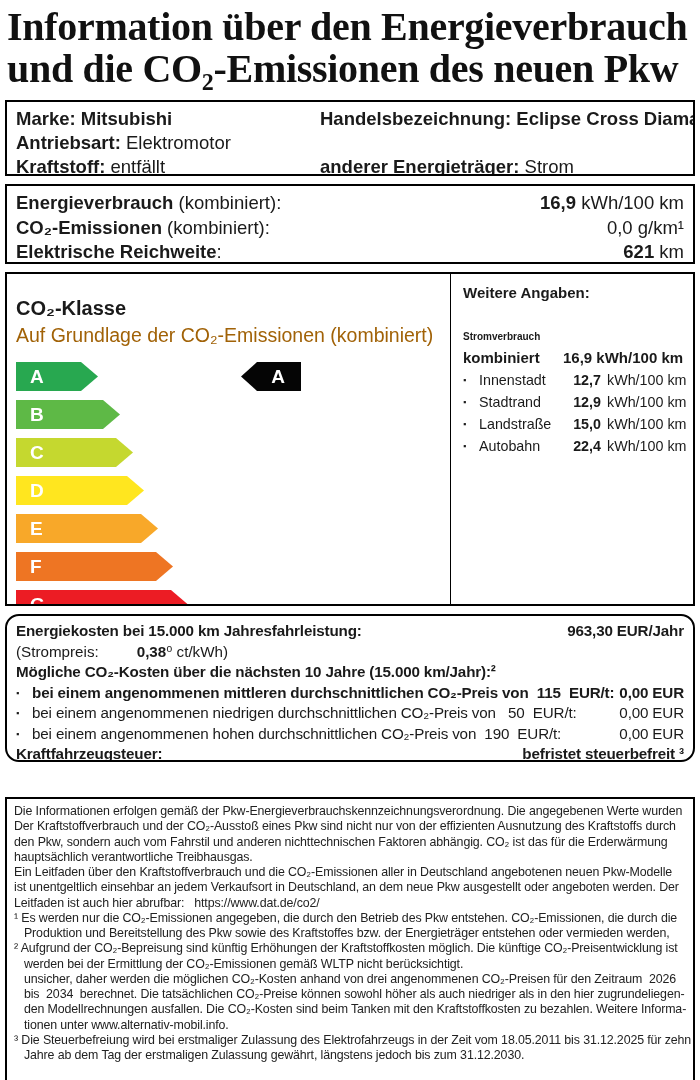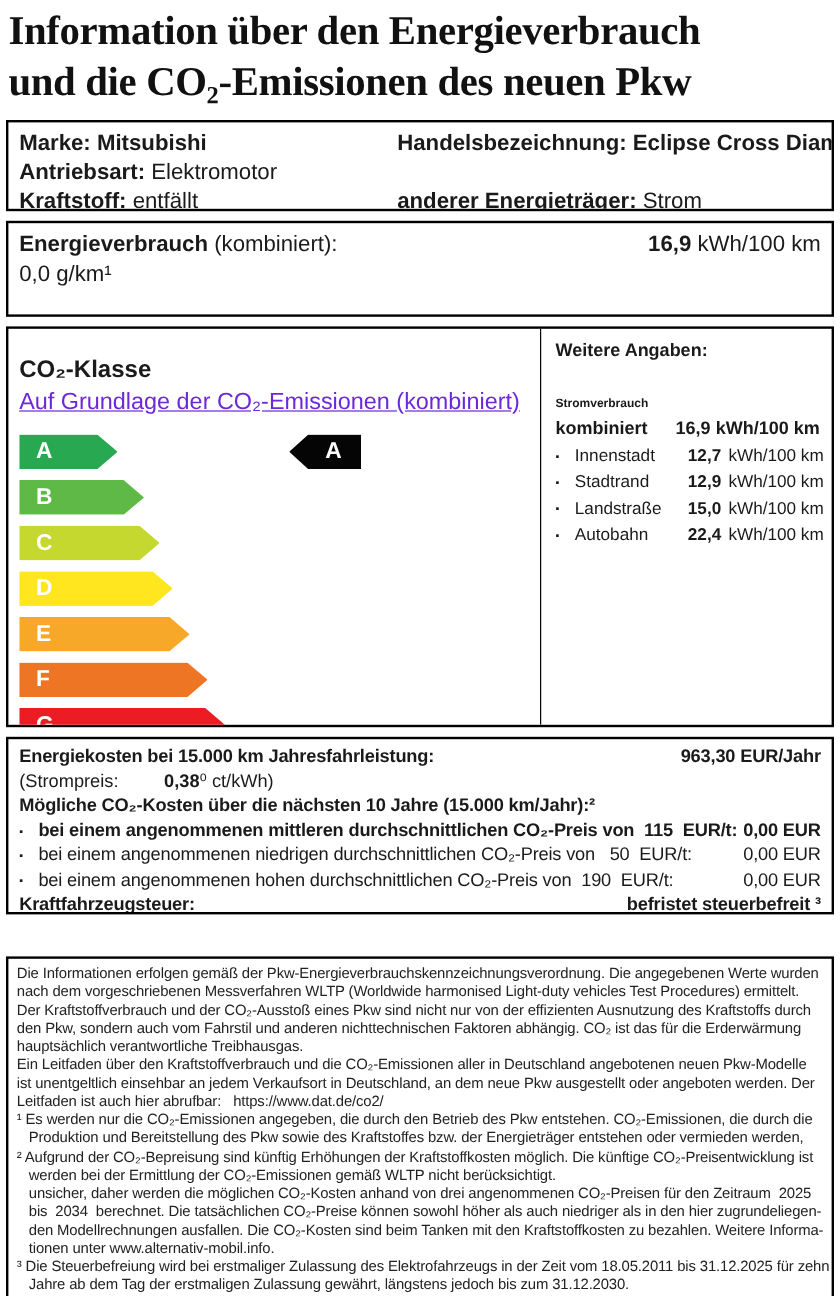--- a/index.html
+++ b/index.html
@@ -14,41 +14,41 @@
   .box{
     border:2px solid #000;
     margin-bottom:8px;
     overflow:hidden;
     box-sizing:border-box;
   }
 
   
   .title{
     font-family:"Liberation Serif","DejaVu Serif",serif;
-    font-weight:bold;font-size:34px;line-height:42px;
+    font-weight:bold;font-size:40px;line-height:42px;
     color:#111;letter-spacing:-0.3px;
     margin:2px 0 10px 2px;
   }
 
   
   .vehicle-box{padding:5px 9px;height:76px;}
-  .vgrid{display:grid;grid-template-columns:300px 1fr;column-gap:15px;}
+  .vgrid{display:grid;grid-template-columns:300px 1fr;column-gap:4px;}
   .vrow{font-size:18.5px;line-height:24px;white-space:nowrap;}
 
   
   .cons-box{padding:5px 9px;height:80px;}
   .erow{display:flex;justify-content:space-between;font-size:18.5px;line-height:24.5px;}
   .ev{white-space:nowrap;}
 
   
   .co2-box{display:flex;height:334px;}
   .co2-left{flex:1 1 auto;padding:20px 0 0 9px;position:relative;}
   .co2-right{width:222px;flex:0 0 auto;border-left:1.5px solid #000;padding:9px 8px 0 12px;}
   .co2-h{font-size:20px;line-height:28px;}
-  .co2-sub{font-size:19.5px;line-height:27px;color:#6d28d9;text-decoration:underline;}
+  .co2-sub{font-size:19.5px;line-height:27px;color:#a16207;}
   .arrows{margin-top:13px;position:relative;}
   .arrow{
     height:29px;margin-bottom:9px;position:relative;
     clip-path:polygon(0 0, calc(100% - 17px) 0, 100% 50%, calc(100% - 17px) 100%, 0 100%);
     color:#fff;font-size:19px;font-weight:bold;line-height:29px;
     padding-left:14px;box-sizing:border-box;
   }
   .arrow:nth-of-type(1){width:82px;}
   .arrow:nth-of-type(2){width:104px;}
   .arrow:nth-of-type(3){width:117px;}
@@ -67,21 +67,21 @@
   .wa-h{font-size:15px;line-height:20px;}
   .wa-strom{font-size:10px;line-height:20px;margin-top:24px;}
   .wa-komb{display:flex;font-size:15px;line-height:22px;font-weight:bold;}
   .wa-komb .lbl{width:100px;}
   .wa-row{display:grid;grid-template-columns:16px 92px 34px 1fr;font-size:14.3px;line-height:22px;}
   .wa-row .bullet{font-size:9px;line-height:22px;}
   .wa-row .num{text-align:right;font-weight:bold;padding-right:4px;}
   .wa-row .unit{padding-left:2px;white-space:nowrap;}
 
   
-  .costs-box{padding:5px 9px 4px 9px;height:148px;font-size:15.2px;}
+  .costs-box{padding:5px 9px 4px 9px;height:148px;font-size:15.2px;border-radius:14px;}
   .crow{display:flex;justify-content:space-between;line-height:20.5px;letter-spacing:-0.15px;}
   .crow .txt{white-space:pre;}
   .cbullet{display:flex;line-height:20.5px;letter-spacing:-0.15px;}
   .cbullet .dot{width:16px;font-size:9px;flex:0 0 auto;}
   .cbullet .txt{flex:1 1 auto;white-space:pre;}
   .cbullet .val{flex:0 0 auto;white-space:nowrap;}
   .strompreis{line-height:20.5px;}
   .strompreis .gap{display:inline-block;width:38px;}
 
   
@@ -130,22 +130,33 @@
 <div class="box cons-box">
   <div class="erow">
     <div class="el">
       <span class="b">Energieverbrauch</span><span> (kombiniert):</span>
     </div>
     <div class="ev">
       <span class="b">16,9</span><span> kWh/100 km</span>
     </div>
   </div>
   <div class="erow">
+    <div class="el">
+      <span class="b">CO₂-Emissionen</span><span> (kombiniert):</span>
+    </div>
     <div class="ev">
       <span class="b"></span><span>0,0  g/km¹</span>
+    </div>
+  </div>
+  <div class="erow">
+    <div class="el">
+      <span class="b">Elektrische Reichweite</span><span>:</span>
+    </div>
+    <div class="ev">
+      <span class="b">621</span><span> km</span>
     </div>
   </div>
 </div>
 
 <div class="box co2-box">
   <div class="co2-left">
     <div class="co2-h b">CO₂-Klasse</div>
     <div class="co2-sub">Auf Grundlage der CO₂-Emissionen (kombiniert)</div>
     <div class="arrows">
       <div class="arrow" style="background: rgb(40, 168, 80);"><span>A</span></div>
@@ -219,32 +230,31 @@
     <span class="val">0,00 EUR</span>
   </div>
   <div class="crow">
     <span class="txt b">Kraftfahrzeugsteuer:</span>
     <span class="b">befristet steuerbefreit ³</span>
   </div>
 </div>
 
 <div class="box fine-box">
   <div class="fp">Die Informationen erfolgen gemäß der Pkw-Energieverbrauchskennzeichnungsverordnung. Die angegebenen Werte wurden</div>
-  <div class="fp">nach dem vorgeschriebenen Messverfahren WLTP (Worldwide harmonised Light-duty vehicles Test Procedures) ermittelt.</div>
   <div class="fp">Der Kraftstoffverbrauch und der CO₂-Ausstoß eines Pkw sind nicht nur von der effizienten Ausnutzung des Kraftstoffs durch</div>
   <div class="fp">den Pkw, sondern auch vom Fahrstil und anderen nichttechnischen Faktoren abhängig. CO₂ ist das für die Erderwärmung</div>
   <div class="fp">hauptsächlich verantwortliche Treibhausgas.</div>
   <div class="fp">Ein Leitfaden über den Kraftstoffverbrauch und die CO₂-Emissionen aller in Deutschland angebotenen neuen Pkw-Modelle</div>
   <div class="fp">ist unentgeltlich einsehbar an jedem Verkaufsort in Deutschland, an dem neue Pkw ausgestellt oder angeboten werden. Der</div>
   <div class="fp">Leitfaden ist auch hier abrufbar:   https://www.dat.de/co2/</div>
   <div class="fp">¹ Es werden nur die CO₂-Emissionen angegeben, die durch den Betrieb des Pkw entstehen. CO₂-Emissionen, die durch die</div>
   <div class="fp">   Produktion und Bereitstellung des Pkw sowie des Kraftstoffes bzw. der Energieträger entstehen oder vermieden werden,</div>
   <div class="fp">² Aufgrund der CO₂-Bepreisung sind künftig Erhöhungen der Kraftstoffkosten möglich. Die künftige CO₂-Preisentwicklung ist</div>
   <div class="fp">   werden bei der Ermittlung der CO₂-Emissionen gemäß WLTP nicht berücksichtigt.</div>
-  <div class="fp">   unsicher, daher werden die möglichen CO₂-Kosten anhand von drei angenommenen CO₂-Preisen für den Zeitraum  2025</div>
+  <div class="fp">   unsicher, daher werden die möglichen CO₂-Kosten anhand von drei angenommenen CO₂-Preisen für den Zeitraum  2026</div>
   <div class="fp">   bis  2034  berechnet. Die tatsächlichen CO₂-Preise können sowohl höher als auch niedriger als in den hier zugrundeliegen-</div>
   <div class="fp">   den Modellrechnungen ausfallen. Die CO₂-Kosten sind beim Tanken mit den Kraftstoffkosten zu bezahlen. Weitere Informa-</div>
   <div class="fp">   tionen unter www.alternativ-mobil.info.</div>
   <div class="fp">³ Die Steuerbefreiung wird bei erstmaliger Zulassung des Elektrofahrzeugs in der Zeit vom 18.05.2011 bis 31.12.2025 für zehn</div>
   <div class="fp">   Jahre ab dem Tag der erstmaligen Zulassung gewährt, längstens jedoch bis zum 31.12.2030.</div>
 </div>
 
 <div class="footer">
   <div class="fin-group">
     <span>Fahrzeug-Identifizierungsnummer (FIN): </span><span class="b">VF1RCB00575857310</span>

